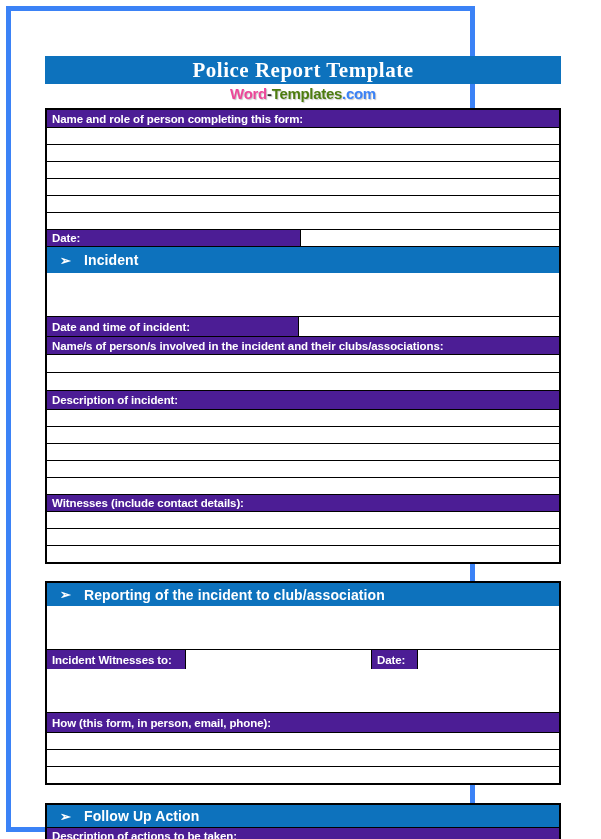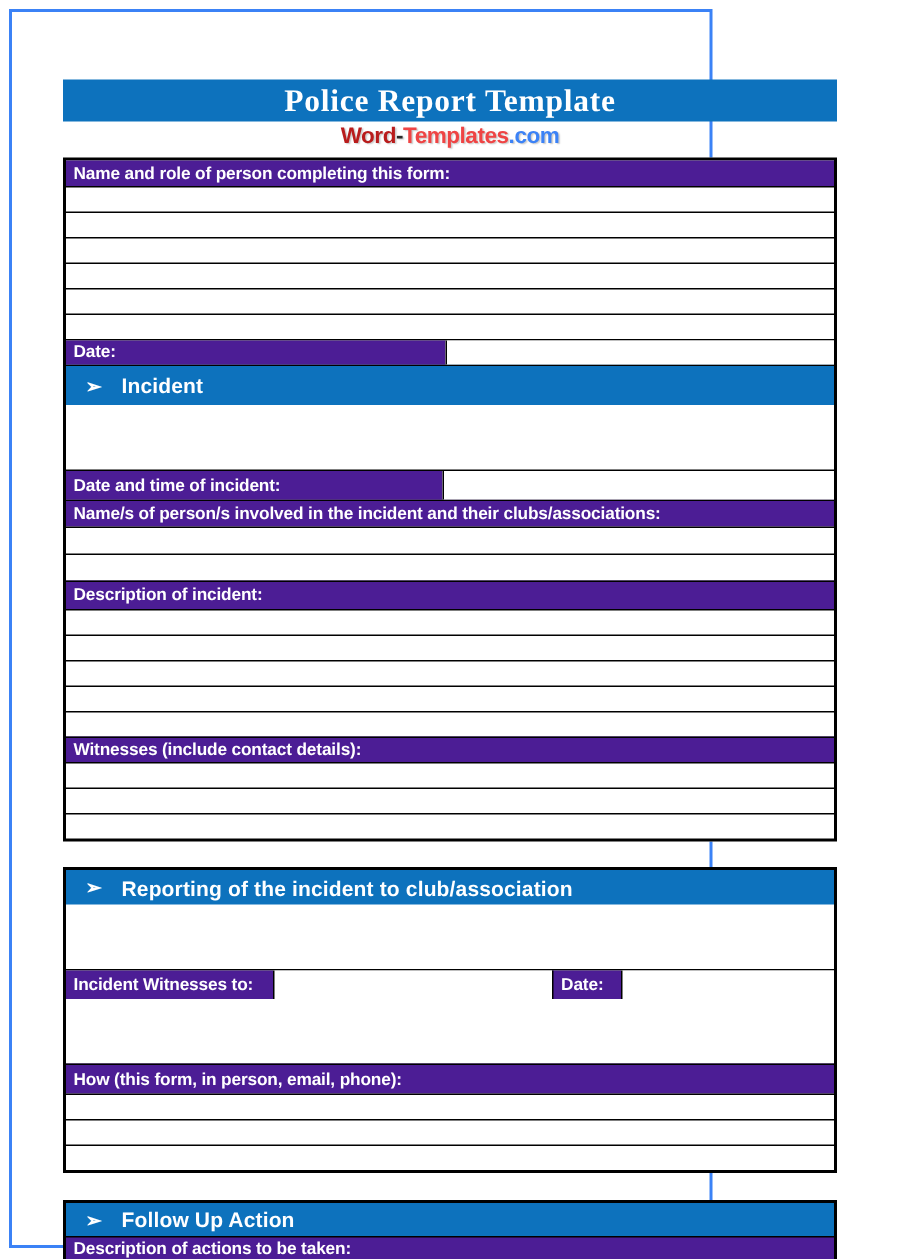--- a/index.html
+++ b/index.html
@@ -1,36 +1,36 @@
 <!DOCTYPE html>
 <html><head>
 <meta charset="utf-8">
 <style>
   * { margin:0; padding:0; box-sizing:border-box; }
   html,body { width:601px; height:839px; background:#ffffff; font-family:"Liberation Sans", sans-serif; }
   .sheet {
     position:absolute; left:6px; top:6px; width:469px; height:826px;
-    border:2px solid #3b82f6; background:#ffffff;
+    border:5px solid #3b82f6; background:#ffffff;
   }
   .content { position:absolute; left:34px; top:45px; width:516px; }
 
   
   .title-bar {
     height:28px; background:#0d72bd; color:#ffffff; text-align:center;
     font-family:"Liberation Serif", serif; font-weight:bold; font-size:21px; line-height:28px;
     letter-spacing:0.5px;
   }
   
   .logo {
     height:21px; text-align:center; font-weight:bold; font-size:15px; line-height:20px;
     letter-spacing:-0.3px; text-shadow:1px 1px 1px rgba(0,0,0,0.22);
   }
-  .logo .lg-word { color:#b91c1c; }
+  .logo .lg-word { color:#ec4899; }
   .logo .lg-dash { color:#2b2b2b; }
-  .logo .lg-tmpl { color:#ef4444; }
+  .logo .lg-tmpl { color:#4d7c0f; }
   .logo .lg-com  { color:#3b82f6; }
 
   
   .ftable { border:2px solid #000; background:#fff; }
   .mt3  { margin-top:3px; }
   .mt17 { margin-top:17px; }
   .mt18 { margin-top:18px; }
   .frow { display:flex; align-items:center; width:100%; }
   .frow + .frow { border-top:1px solid #000; }
   .h17 { height:17px; } .h18 { height:18px; } .h19 { height:19px; }

